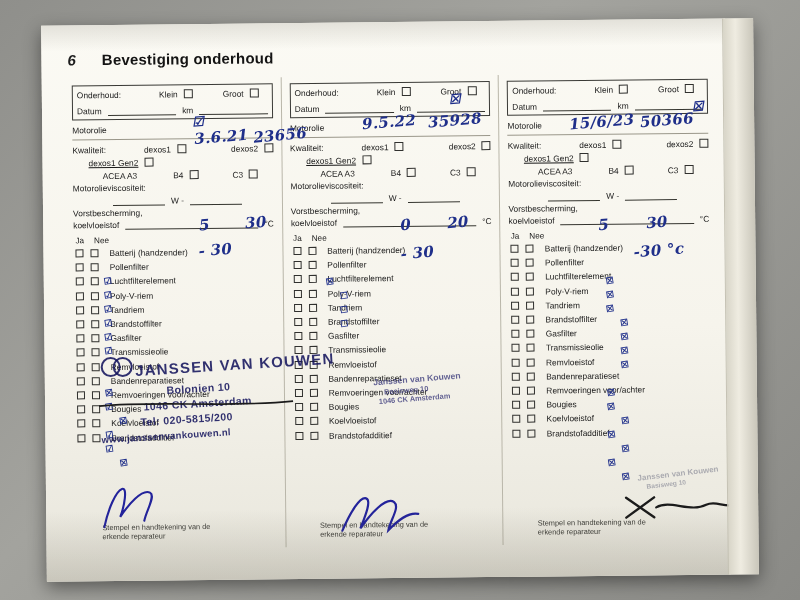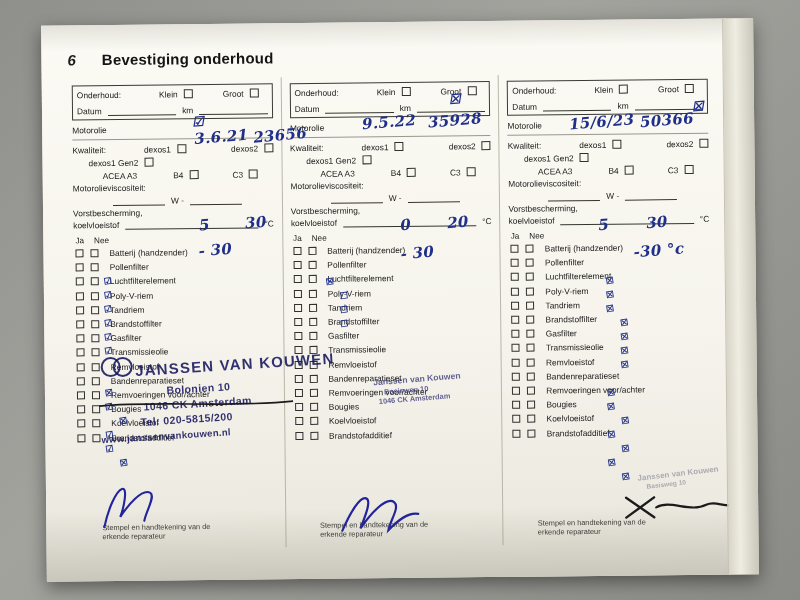--- a/index.html
+++ b/index.html
@@ -105,21 +105,21 @@
   }
   .col + .col { border-left: 1px solid #b9b6a9; }
 
   .row {
     display: flex;
     align-items: center;
     gap: 6px;
     height: 13px;
   }
   .label { white-space: nowrap; }
-  .indent1 { padding-left: 16px; }
+  .indent1 { padding-left: 16px; text-decoration: underline; }
   .indent2 { padding-left: 30px; }
 
   .box {
     display: inline-block;
     width: 7px;
     height: 7px;
     border: 1px solid #30302e;
     background: transparent;
     flex: none;
   }

